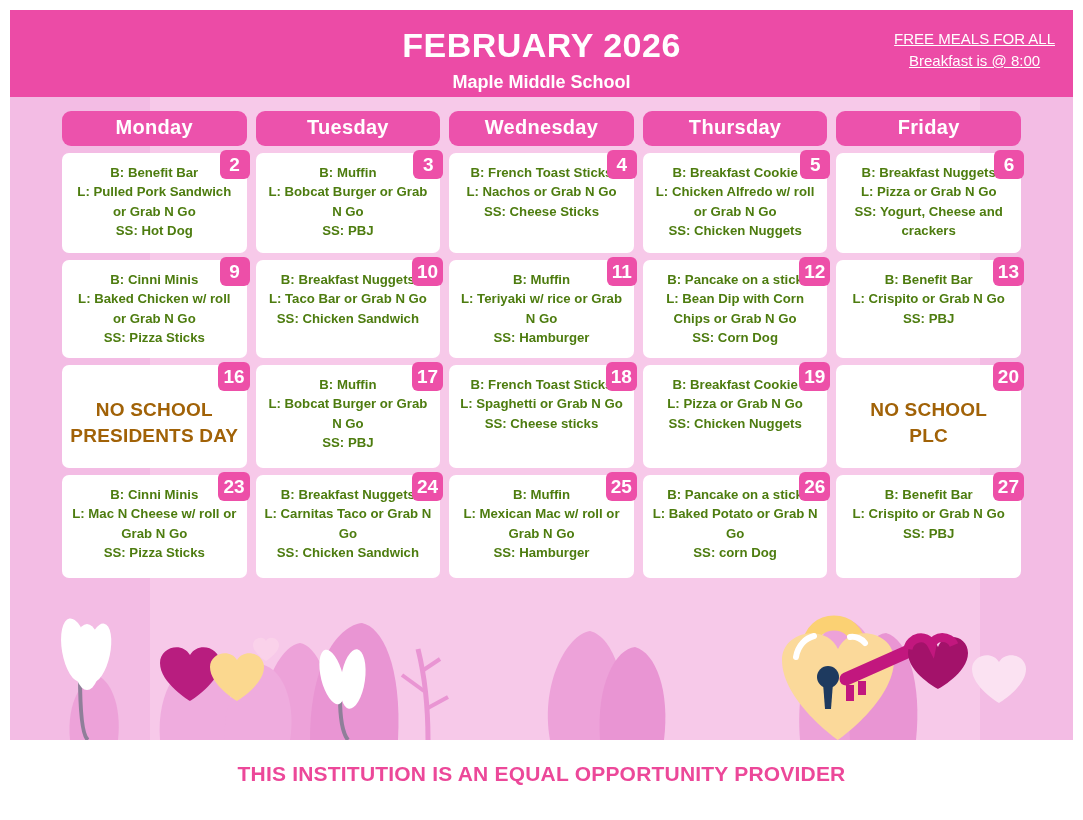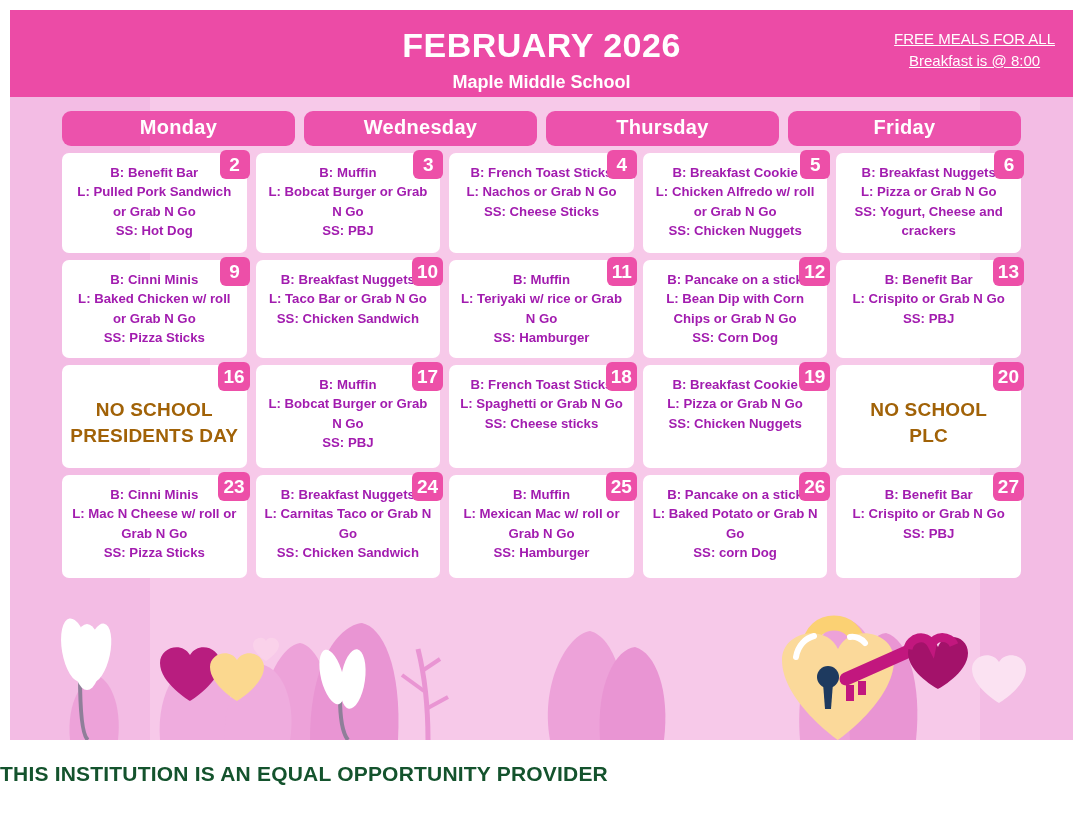--- a/index.html
+++ b/index.html
@@ -144,21 +144,21 @@
     align-items: center;
     justify-content: center;
     padding: 0 5px;
     z-index: 3;
   }
 
   .meals {
     position: relative;
     z-index: 2;
     text-align: center;
-    color: #a21caf;
+    color: #4d7c0f;
     font-size: 13.2px;
     font-weight: bold;
     line-height: 1.47;
   }
   .meals div { white-space: normal; }
 
   .noschool {
     text-align: center;
     color: #a16207;
     font-size: 19px;
@@ -178,22 +178,22 @@
     z-index: 1;
     pointer-events: none;
   }
 
   
   #statement {
     position: absolute;
     left: 0;
     right: 0;
     top: 762px;
-    text-align: left;
-    color: #14532d;
+    text-align: center;
+    color: #ec4899;
     font-size: 21px;
     font-weight: bold;
     letter-spacing: 0.2px;
   }
 </style>
 </head>
 <body>
 
 <div id="page">
 
@@ -262,20 +262,21 @@
       <path d="M840 80 L840 96" stroke="#C2177E" stroke-width="8"></path>
       <path d="M852 76 L852 90" stroke="#C2177E" stroke-width="8"></path>
       <path d="M898 48 C898 30, 922 26, 928 42 C934 26, 958 30, 958 48 C958 68, 928 84, 928 84 C928 84, 898 68, 898 48 Z" fill="#A3126A"></path>
       <path d="M898 44 C900 32, 916 28, 922 40 C924 30, 940 30, 944 40" stroke="#C2177E" stroke-width="9" fill="none"></path>
     </svg>
 
     <div id="calendar">
 
       <div class="dow-row">
         <div class="dow">Monday</div>
+        <div class="dow">Tuesday</div>
         <div class="dow">Wednesday</div>
         <div class="dow">Thursday</div>
         <div class="dow">Friday</div>
       </div>
 
       <div id="weeks-container">
           <div class="week-row w1">
             <div class="cell">
               <div class="daynum">2</div>
               <div class="meals">

